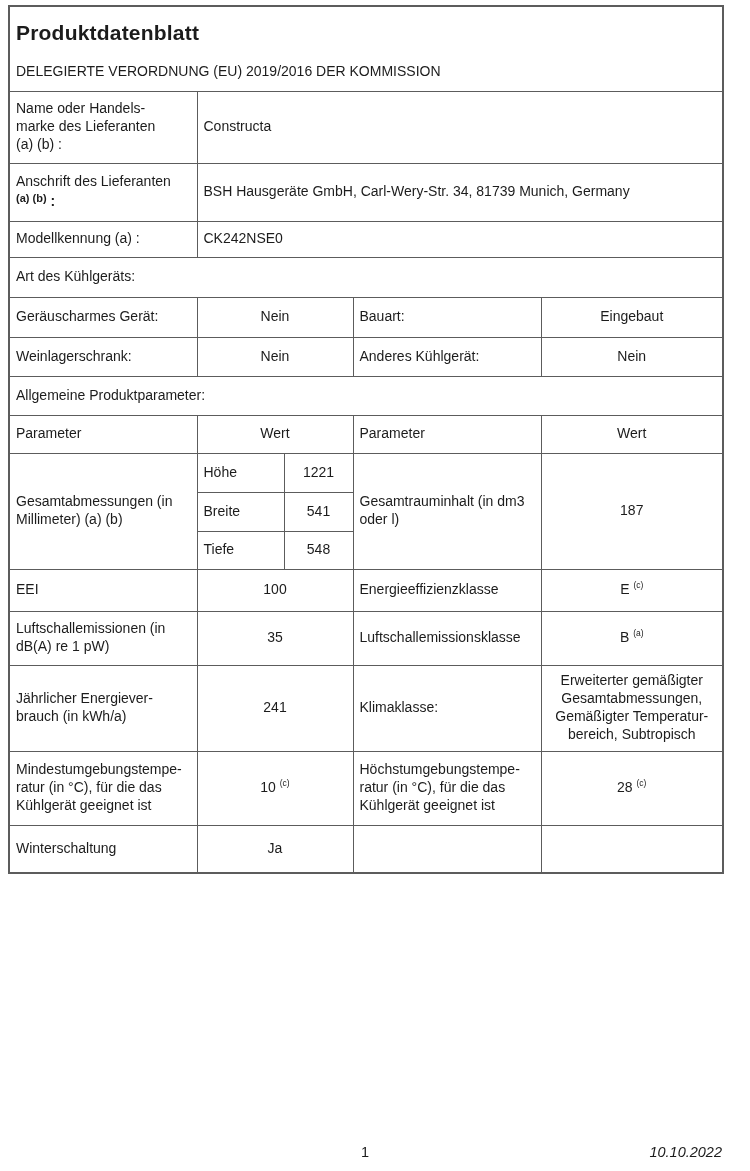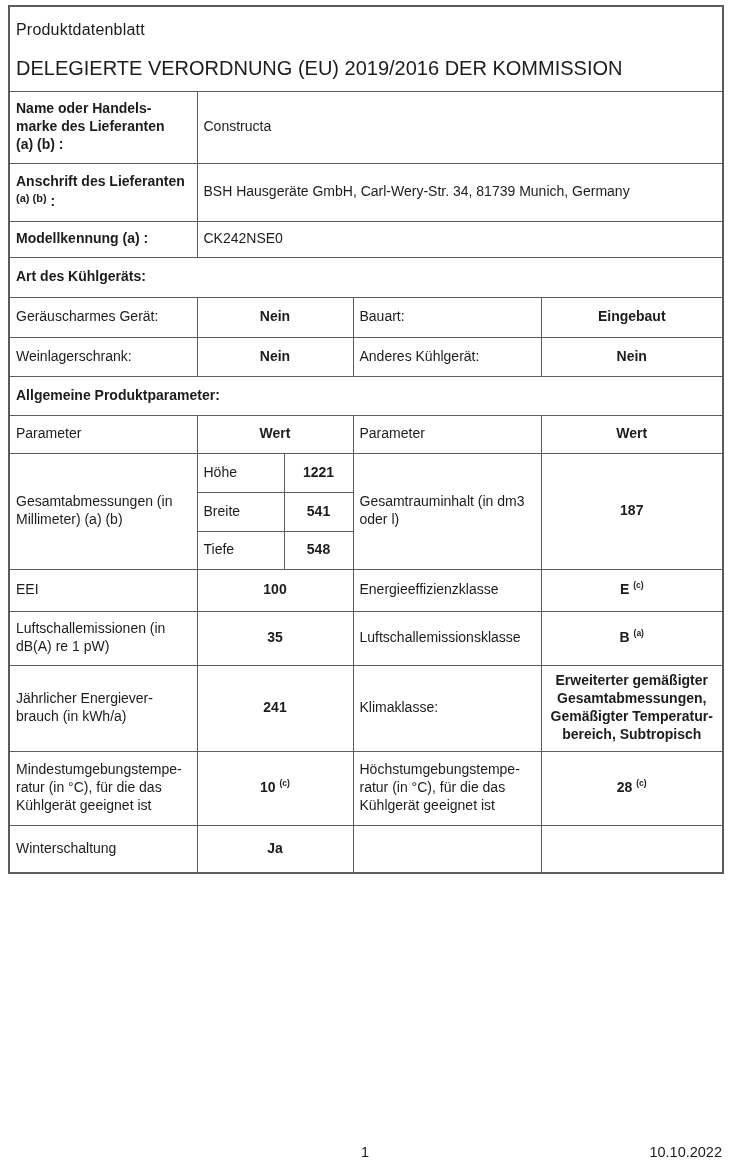--- a/index.html
+++ b/index.html
@@ -14,34 +14,34 @@
     border-collapse:collapse; table-layout:fixed; width:714px;
     border:2px solid #5c5c5c;
   }
   td {
     border:1px solid #5c5c5c;
     vertical-align:middle;
     font-size:14px; line-height:1.28;
     padding:4px 6px;
   }
   .hdrcell { padding:12px 6px 8px 6px; }
-  .title { font-size:16px; font-weight:normal; letter-spacing:0.2px; }
-  .subtitle { font-size:20px; margin-top:16px; }
-  .b { font-weight:bold; }
+  .title { font-size:21px; font-weight:bold; letter-spacing:0.2px; }
+  .subtitle { font-size:14px; margin-top:16px; }
+  .b { font-weight:normal; }
   .pre { white-space:pre-line; }
-  .c { text-align:center; padding:4px 2px;font-weight:bold; }
+  .c { text-align:center; padding:4px 2px; }
   sup.fn { font-size:8.5px; vertical-align:6px; line-height:0; letter-spacing:0; }
   .sup-line { font-size:14px; font-weight:bold; }
   .sup-line .lbl-sup { font-size:11px; vertical-align:4px; font-weight:bold; }
   .footer {
     position:absolute; left:8px; top:1144px; width:714px;
     font-size:14.5px; color:#1c1c1c;
   }
   .footer .pageno { position:absolute; left:0; width:714px; text-align:center; }
-  .footer .date { position:absolute; right:0; text-align:left; }
+  .footer .date { position:absolute; right:0; text-align:left;font-style:italic; }
 </style>
 </head>
 <body>
 
 <div class="sheet">
   <table class="main">
     <colgroup>
       <col style="width:188px">
         <col style="width:87px">
         <col style="width:69px">

